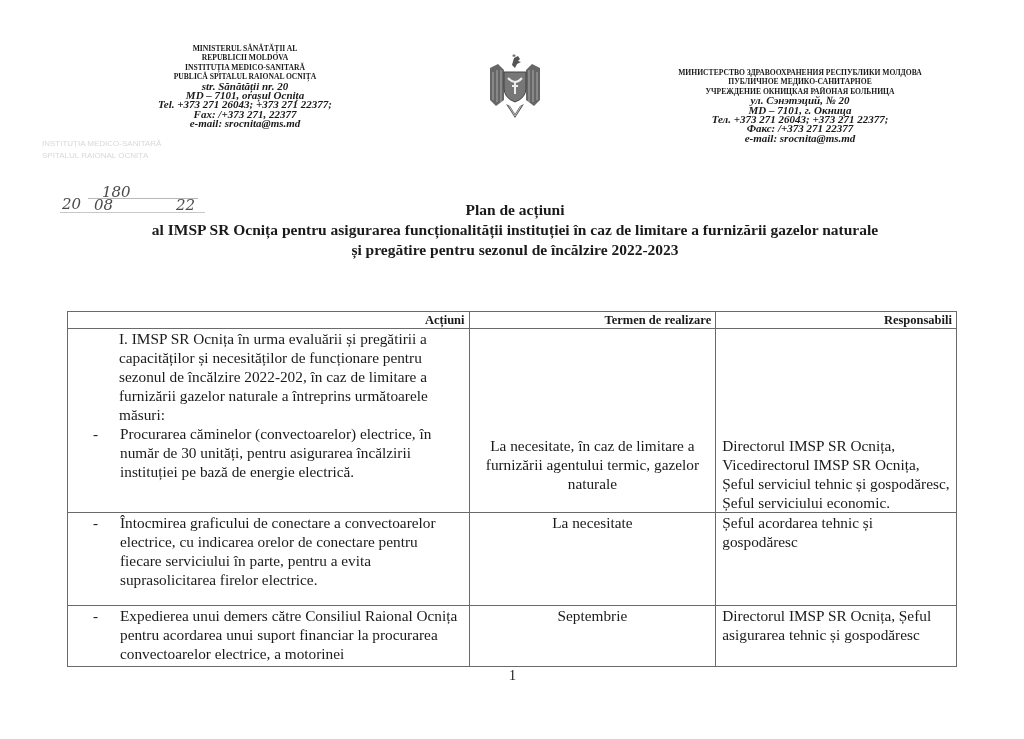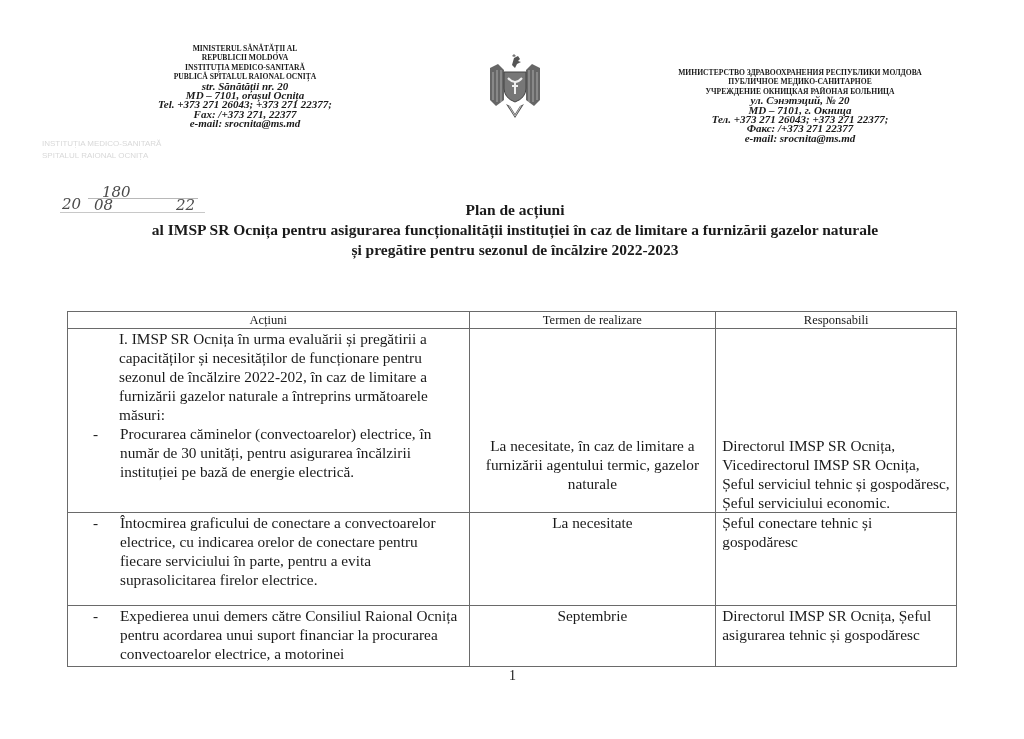--- a/index.html
+++ b/index.html
@@ -38,21 +38,21 @@
     position: absolute; left: 60px; top: 200px; width: 910px; text-align: center;
     font-weight: bold; font-size: 15.5px; line-height: 20px;
   }
   .title-block span { display: block; white-space: nowrap; }
 
   table.plan {
     position: absolute; left: 67px; top: 311px; width: 890px;
     border-collapse: collapse; font-size: 15.3px; line-height: 19px;
   }
   table.plan th, table.plan td { border: 1.5px solid #6a6a6a; vertical-align: top; }
-  table.plan th { font-weight: normal; font-size: 12.5px; line-height: 14px; padding: 1px 4px; text-align: center; }
+  table.plan th { font-weight: bold; font-size: 12.5px; line-height: 14px; padding: 1px 4px; text-align: right; }
   col.c1 { width: 402px; } col.c2 { width: 247px; } col.c3 { width: 241px; }
   .act { padding: 0 6px 0 52px; position: relative; margin-top: 31px; }
   .act .intro { display: block; }
   .bullet-wrap { position: relative; }
   .bullet { position: absolute; left: -27px; top: 0; }
   .term { text-align: center; padding: 0 4px; }
   .resp { padding: 0 6px; }
   .row1 td { height: 183px; }
   .row1 .term, .row1 .resp { vertical-align: bottom; }
   .row1 .term-inner { padding-bottom: 19px; }
@@ -153,21 +153,21 @@
       <td class="resp">Directorul IMSP SR Ocnița, Vicedirectorul IMSP SR Ocnița, Șeful serviciul tehnic și gospodăresc, Șeful serviciului economic.</td>
     </tr>
     <tr class="row2">
       <td class="act">
         <div class="bullet-wrap">
           <span class="bullet">-</span>
           <span>Întocmirea graficului de conectare a convectoarelor electrice,  cu indicarea orelor de conectare pentru fiecare serviciului în parte, pentru a evita suprasolicitarea firelor electrice.</span>
         </div>
       </td>
       <td class="term">La necesitate</td>
-      <td class="resp">Șeful conectare tehnic și gospodăresc</td>
+      <td class="resp">Șeful acordarea tehnic și gospodăresc</td>
     </tr>
     <tr class="row3">
       <td class="act">
         <div class="bullet-wrap">
           <span class="bullet">-</span>
           <span>Expedierea unui demers către Consiliul Raional Ocnița pentru acordarea unui suport financiar la procurarea convectoarelor electrice, a motorinei</span>
         </div>
       </td>
       <td class="term">Septembrie</td>
       <td class="resp">Directorul IMSP SR Ocnița, Șeful asigurarea tehnic și gospodăresc</td>

